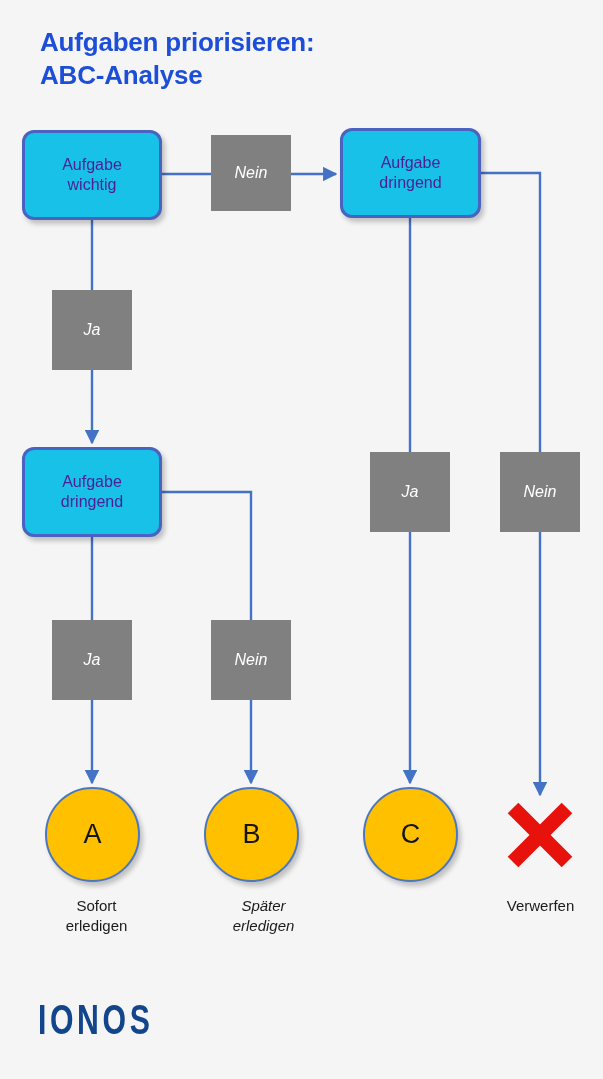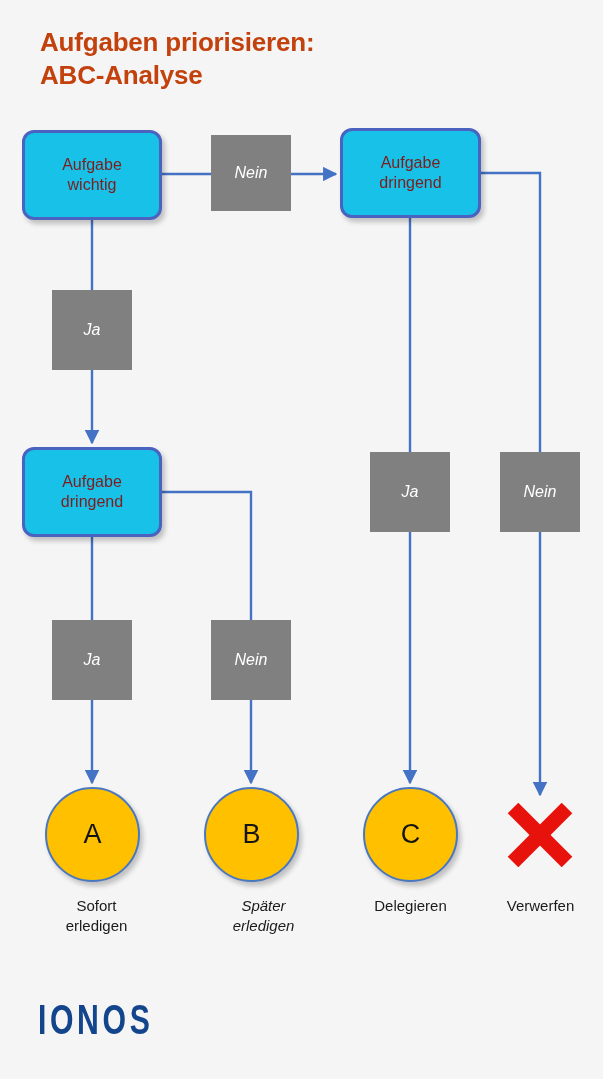--- a/index.html
+++ b/index.html
@@ -22,21 +22,21 @@
 
   
   #title {
     position: absolute;
     left: 40px;
     top: 26px;
     width: 520px;
     font-size: 26px;
     font-weight: bold;
     line-height: 1.28;
-    color: #c2410c;
+    color: #1d4ed8;
     letter-spacing: -0.2px;
     white-space: pre-line;
   }
 
   
   #wires {
     position: absolute;
     left: 0;
     top: 0;
     width: 603px;
@@ -47,21 +47,21 @@
   .decision {
     position: absolute;
     box-sizing: border-box;
     background: #17C1E8;
     border: 3px solid #4A62C0;
     border-radius: 12px;
     display: flex;
     align-items: center;
     justify-content: center;
     text-align: center;
-    color: #7f1d1d;
+    color: #4c1d95;
     font-size: 16px;
     line-height: 1.25;
     white-space: pre-line;
     box-shadow: 3px 4px 5px rgba(0,0,0,0.22);
   }
 
   
   .edgelabel {
     position: absolute;
     box-sizing: border-box;
@@ -183,21 +183,20 @@
 
   <div class="outcome" style="left:45px;  top:787px; width:95px; height:95px;">A</div>
   <div class="caption" style="left:24px;  top:896px; width:145px;">Sofort
 erledigen</div>
 
   <div class="outcome" style="left:204px; top:787px; width:95px; height:95px;">B</div>
   <div class="caption" style="left:191px; top:896px; width:145px;font-style:italic;">Später
 erledigen</div>
 
   <div class="outcome" style="left:363px; top:787px; width:95px; height:95px;">C</div>
-  <div class="caption" style="left:338px; top:896px; width:145px;">Delegieren</div>
 
   <div class="reject" style="left:505px; top:800px; width:70px; height:70px;">
     <svg width="70" height="70" viewBox="0 0 70 70">
       <g stroke="#E8120C" stroke-width="15" stroke-linecap="butt">
         <line x1="8" y1="8" x2="62" y2="62"></line>
         <line x1="62" y1="8" x2="8" y2="62"></line>
       </g>
     </svg>
   </div>
   <div class="caption" style="left:468px; top:896px; width:145px;">Verwerfen</div>

